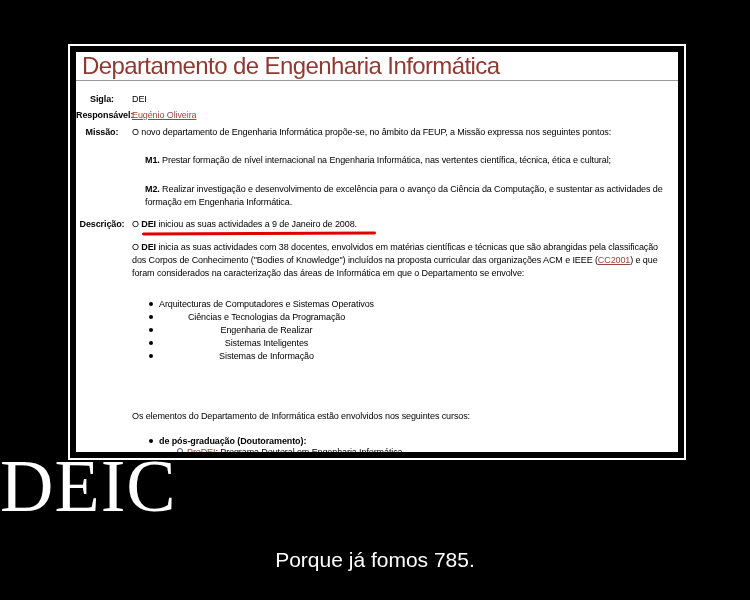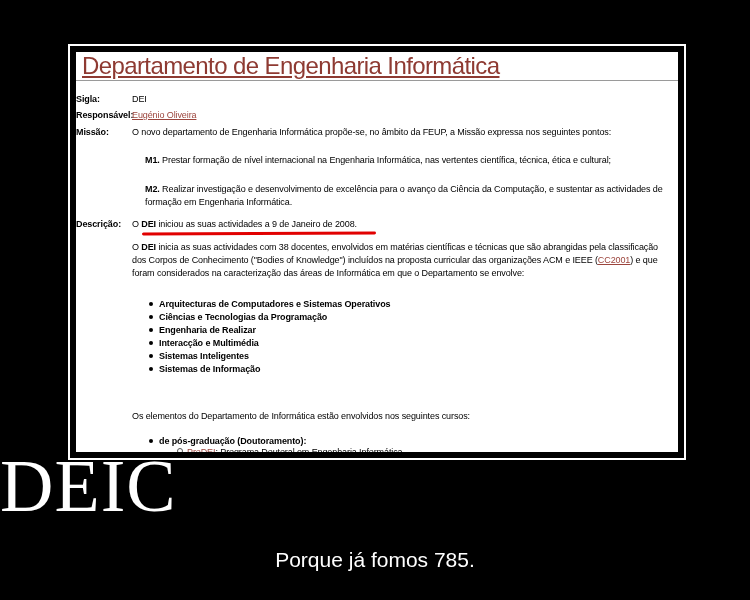--- a/index.html
+++ b/index.html
@@ -11,42 +11,42 @@
   .frame{
     position:absolute;left:68px;top:44px;width:618px;height:416px;
     box-sizing:border-box;border:2px solid #fff;background:#000;padding:6px;
   }
   .page{
     position:relative;width:100%;height:100%;background:#fff;overflow:hidden;
     font-size:9px;color:#000;letter-spacing:-0.1px;
   }
   .page-title{
     position:absolute;left:6px;top:1px;font-size:24px;line-height:26px;
-    letter-spacing:-0.6px;color:#8e3a32;white-space:nowrap;font-weight:normal;margin:0;text-decoration:underline;
+    letter-spacing:-0.6px;color:#8e3a32;white-space:nowrap;font-weight:normal;margin:0;
   }
   .title-rule{position:absolute;left:0;top:28px;width:100%;height:0;border-top:1px solid #9a9a9a;}
   .row{position:absolute;left:0;width:100%;display:flex;line-height:12px;}
-  .row .lbl{width:52px;flex:none;text-align:left;font-weight:bold;white-space:nowrap;}
+  .row .lbl{width:52px;flex:none;text-align:center;font-weight:bold;white-space:nowrap;}
   .row .val{margin-left:4px;}
   .r-sigla{top:41px}
   .r-resp{top:57px}
   .r-missao{top:74px}
   .r-desc{top:166px}
   a.plink{color:#9c453d;text-decoration:underline;cursor:pointer;}
   b{font-weight:bold;}
   .mpoint{position:absolute;left:69px;width:535px;line-height:13px;}
   .m1{top:102px}
   .m2{top:131px}
   .red-line{
     position:absolute;left:66px;top:180px;width:234px;height:3px;background:#e10000;
     border-radius:2px;transform:rotate(-0.25deg);
   }
   .para2{position:absolute;left:56px;top:189px;width:534px;line-height:13px;}
   .areas{position:absolute;left:72px;top:246px;margin:0;padding:0;list-style:none;line-height:13px;}
-  .areas li{position:relative;padding-left:11px;font-weight:bold;}
+  .areas li{position:relative;padding-left:11px;font-weight:normal;text-align:center;}
   .areas li::before{
     content:"";position:absolute;left:1px;top:4px;width:4px;height:4px;border-radius:50%;background:#000;
   }
   .courses-intro{position:absolute;left:56px;top:358px;line-height:13px;}
   .course-cat{position:absolute;left:72px;top:383px;line-height:13px;padding-left:11px;font-weight:bold;}
   .course-cat .dot{position:absolute;left:1px;top:4px;width:4px;height:4px;border-radius:50%;background:#000;}
   .course-item{position:absolute;left:101px;top:394px;line-height:13px;white-space:nowrap;}
   .circle{display:inline-block;width:4px;height:4px;border:1px solid #555;border-radius:50%;margin-right:4px;vertical-align:1px;}
   
   .poster-title{
@@ -91,21 +91,20 @@
       <span class="val"><span>O </span><b>DEI</b><span> iniciou as suas actividades a 9 de Janeiro de 2008.</span></span>
     </div>
     <div class="red-line"></div>
 
     <div class="para2"><span>O </span><b>DEI</b><span> inicia as suas actividades com 38 docentes, envolvidos em matérias científicas e técnicas que são abrangidas pela classificação dos Corpos de Conhecimento ("Bodies of Knowledge") incluídos na proposta curricular das organizações ACM e IEEE (</span><a class="plink">CC2001</a><span>) e que foram considerados na caracterização das áreas de Informática em que o Departamento se envolve:</span></div>
 
     <ul class="areas">
       <li>Arquitecturas de Computadores e Sistemas Operativos</li>
       <li>Ciências e Tecnologias da Programação</li>
       <li>Engenharia de Realizar</li>
-      <li>Interacção e Multimédia</li>
       <li>Sistemas Inteligentes</li>
       <li>Sistemas de Informação</li>
     </ul>
 
     <div class="courses-intro">Os elementos do Departamento de Informática estão envolvidos nos seguintes cursos:</div>
 
     <div class="course-cat"><span class="dot"></span><span>de pós-graduação (Doutoramento):</span></div>
 
     <div class="course-item"><span class="circle"></span><a class="plink">ProDEI</a><span>: Programa Doutoral em Engenharia Informática</span></div>
 

